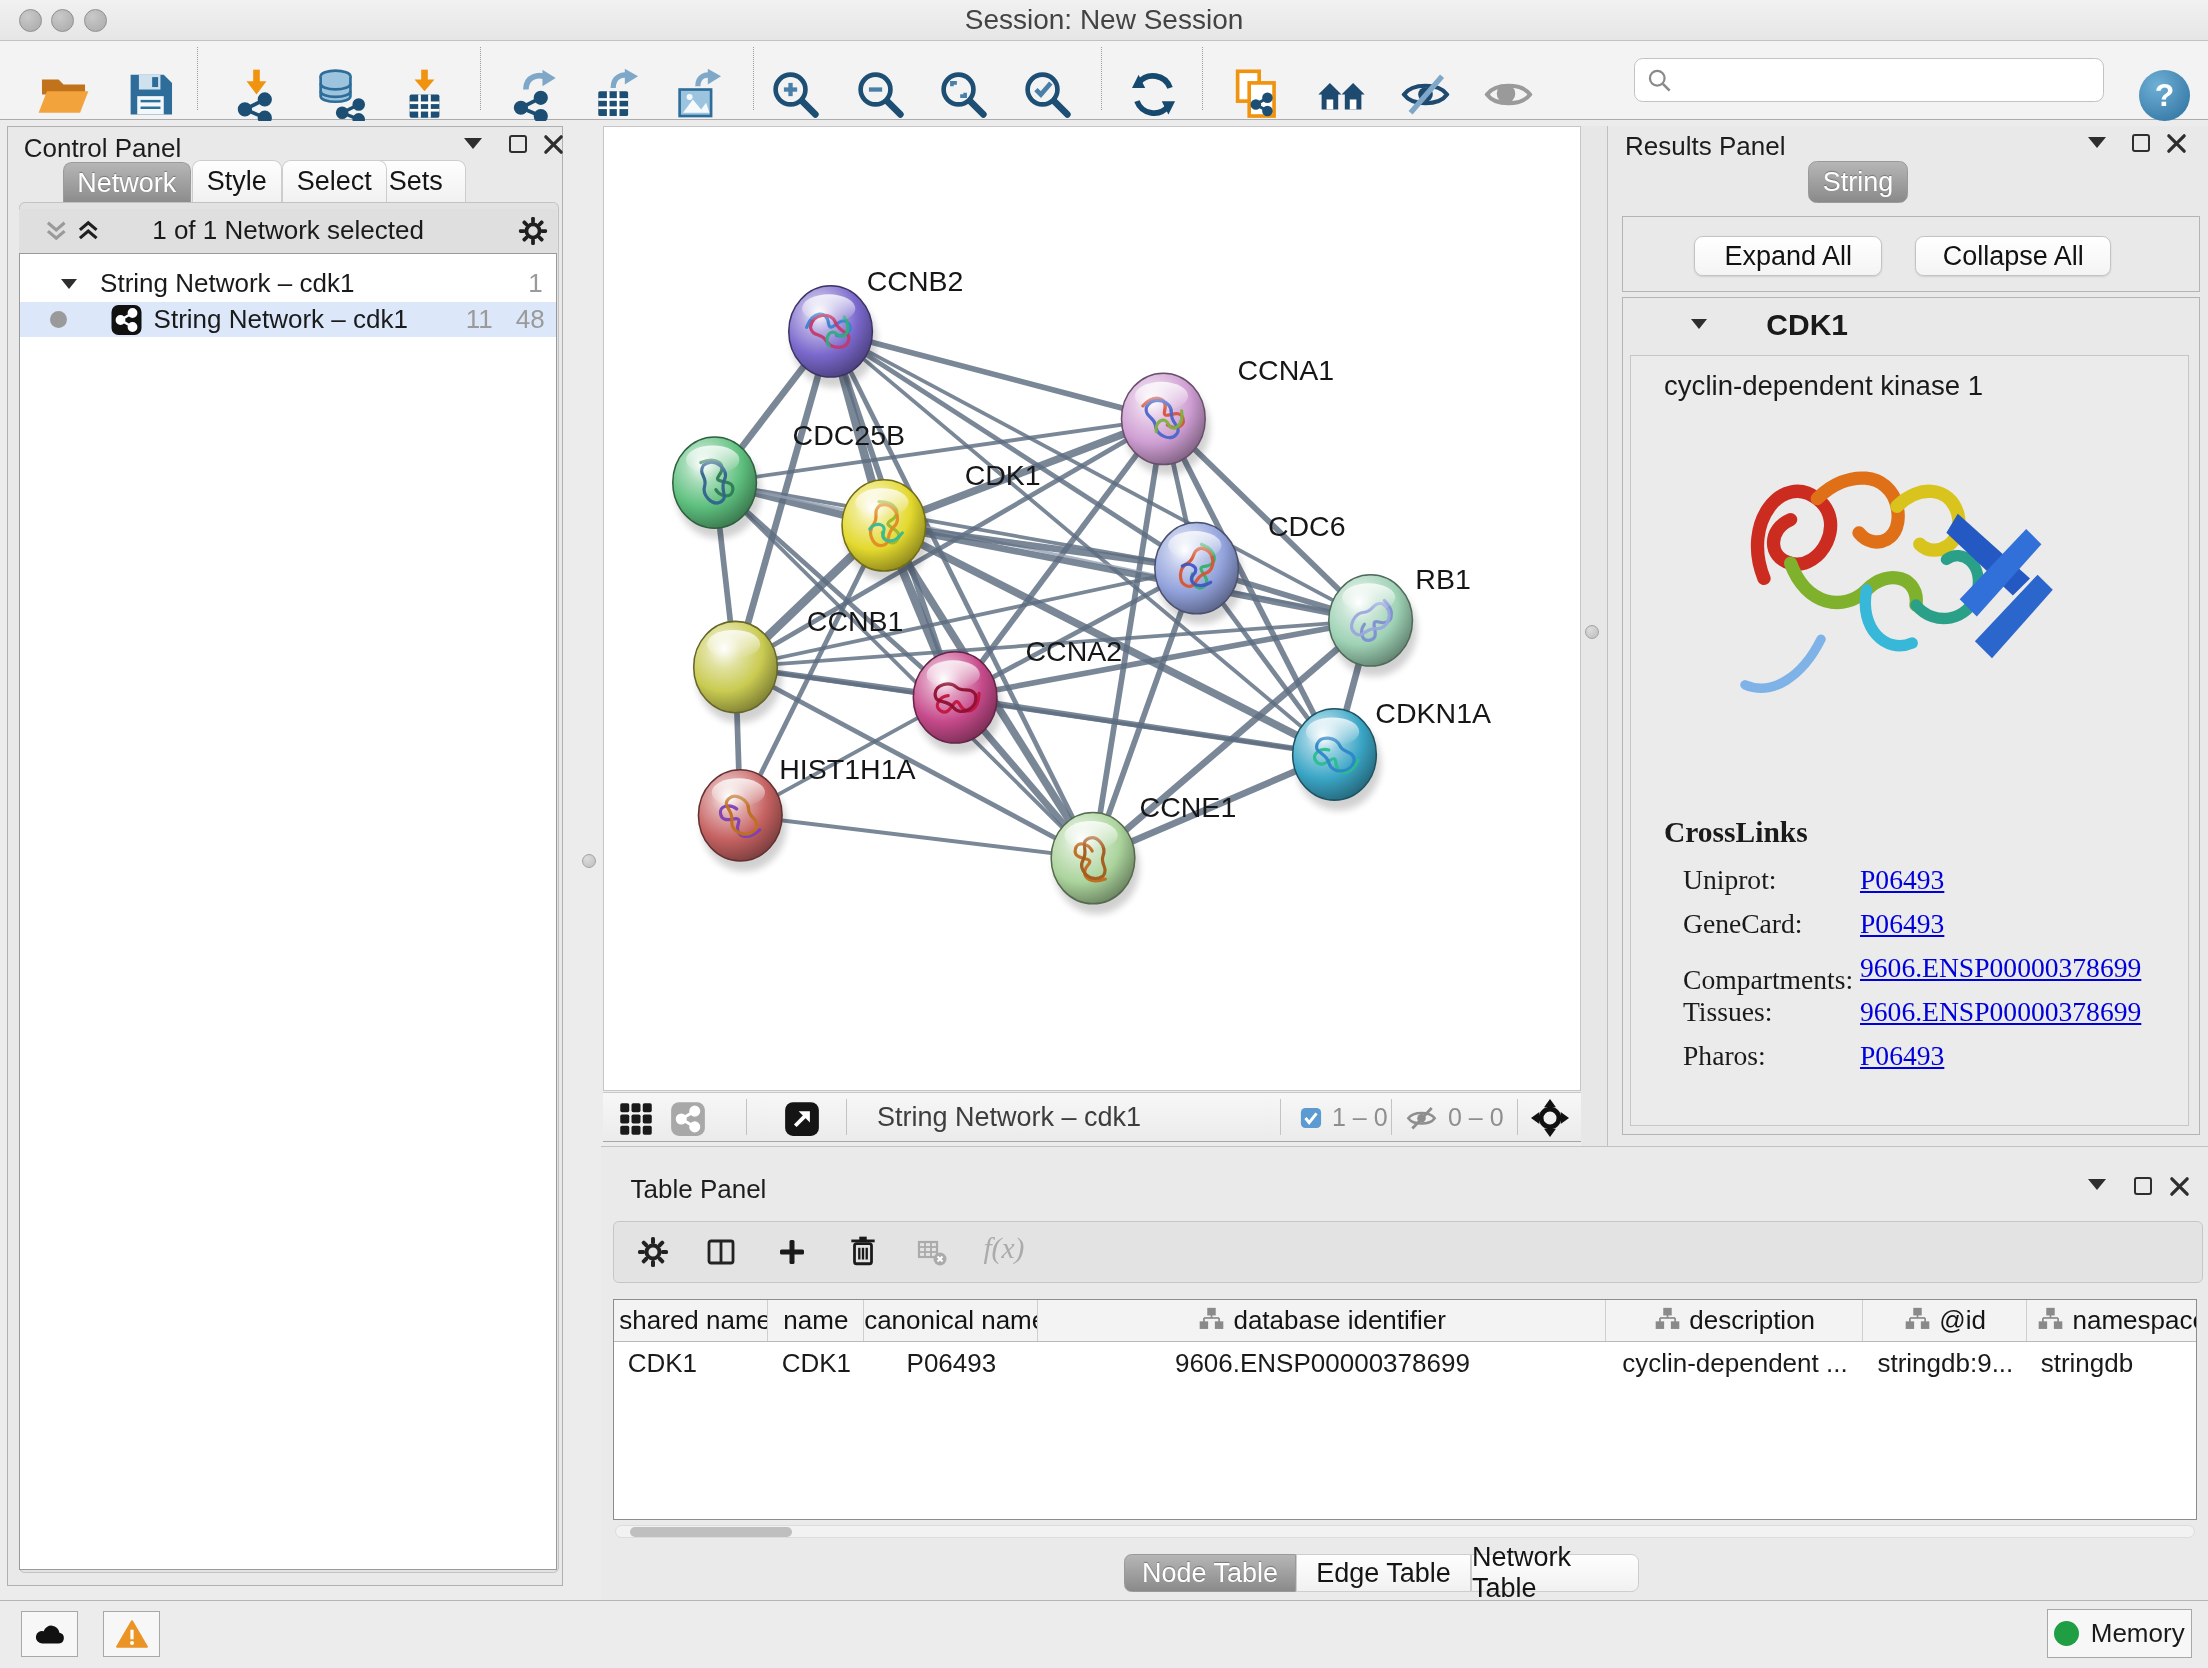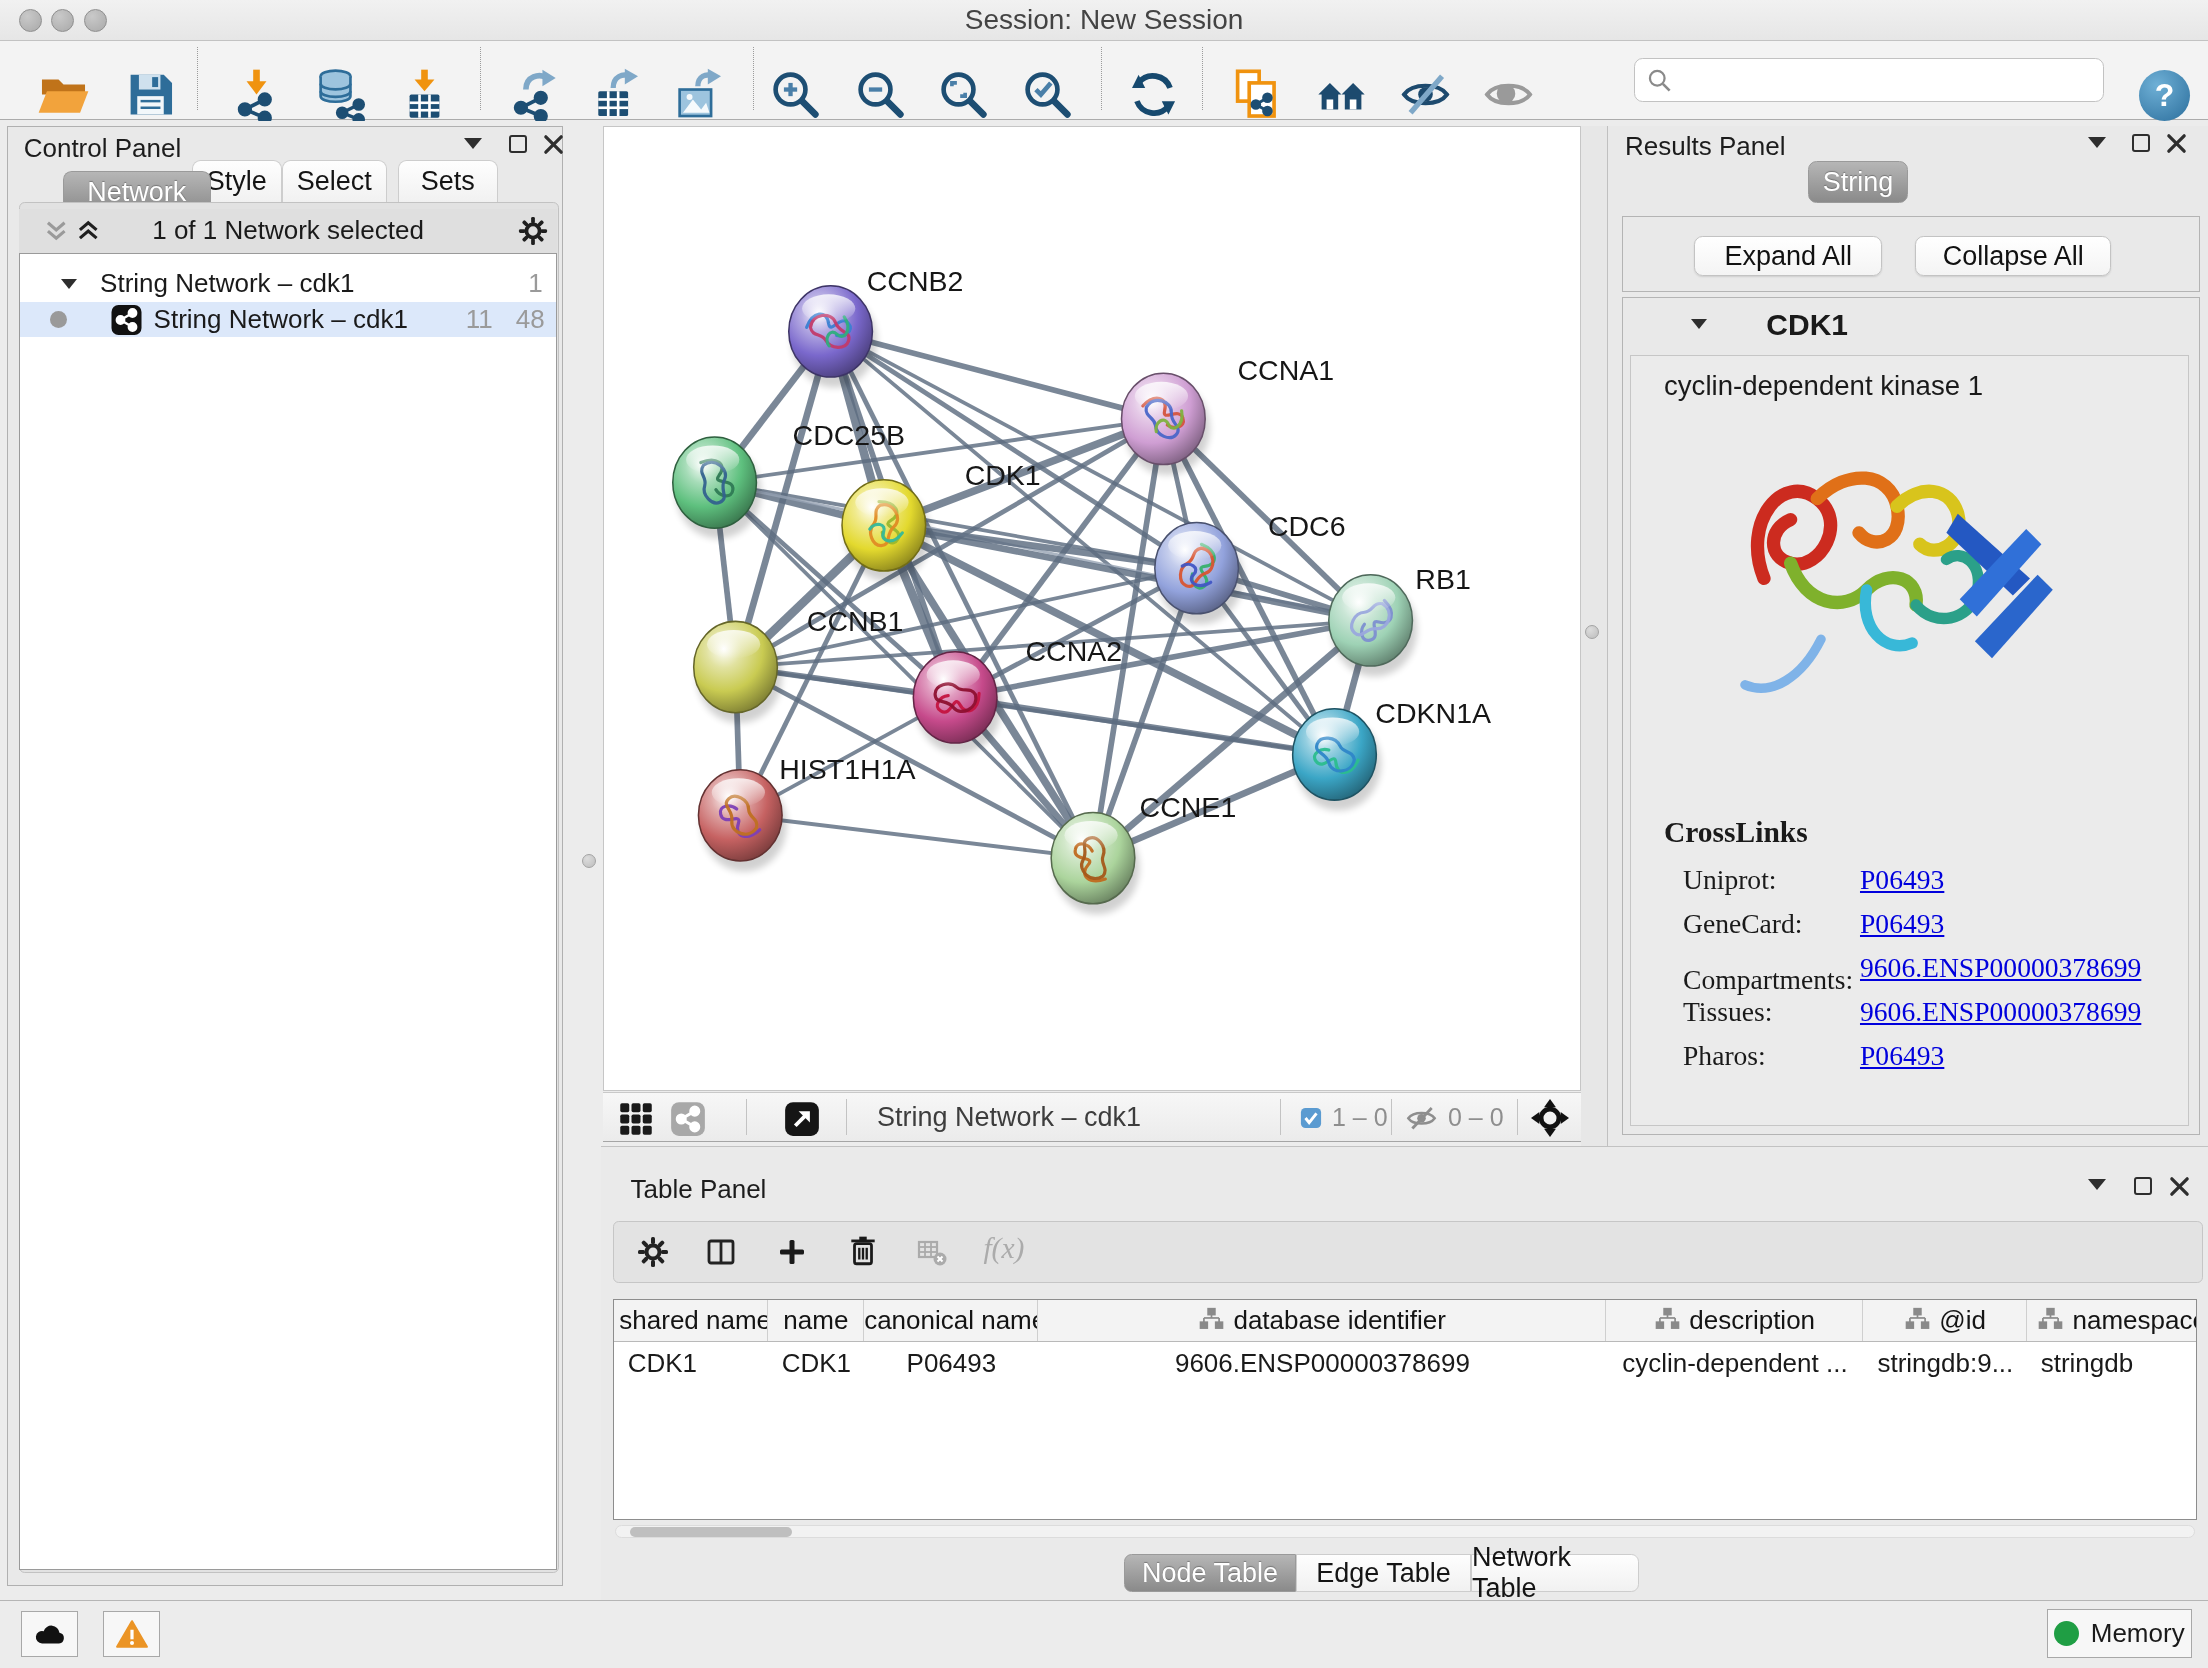--- a/index.html
+++ b/index.html
@@ -264,24 +264,24 @@
     <div class="abs panel-title" style="left:16px;top:5.7px;">Control Panel</div>
     <div class="abs tri-down" style="left:456px;top:10.5px;"></div>
     <div class="abs float-btn" style="left:501px;top:7.6px;"></div>
     <svg class="abs" style="left:534px;top:5.7px;" width="23" height="23" viewBox="0 0 24 24">
         <g stroke="#2e2e2e" stroke-width="3.4" stroke-linecap="round">
           <line x1="4" y1="4" x2="20" y2="20"></line>
           <line x1="20" y1="4" x2="4" y2="20"></line>
         </g>
       </svg>
     <div id="cp-tabs"></div>
-      <div class="tab top" style="left: 390px; top: 33px; width: 100px;">Sets</div>
+      <div class="tab top" style="left: 358px; top: 33px; width: 100px;">Sets</div>
       <div class="tab top" style="left: 274px; top: 33px; width: 105px;">Select</div>
       <div class="tab top" style="left: 184px; top: 33px; width: 90px;">Style</div>
-      <div class="tab top active" style="left: 55px; top: 44px; width: 148px;">Network</div>
+      <div class="tab top active" style="left: 55px; top: 35px; width: 128px;">Network</div>
     <div id="cp-box"></div>
     <div id="cp-bar">
       <svg class="abs" style="left:23px;top:8.6px;" width="28.5" height="28.5" viewBox="0 0 24 24">
           <g stroke="#9a9a9a" stroke-width="2.6" fill="none">
             <polyline points="5,4 12,10 19,4"></polyline>
             <polyline points="5,11 12,17 19,11"></polyline>
           </g>
         </svg>
       <svg class="abs" style="left:55px;top:8.6px;" width="28.5" height="28.5" viewBox="0 0 24 24">
           <g stroke="#1f1f1f" stroke-width="2.6" fill="none">

